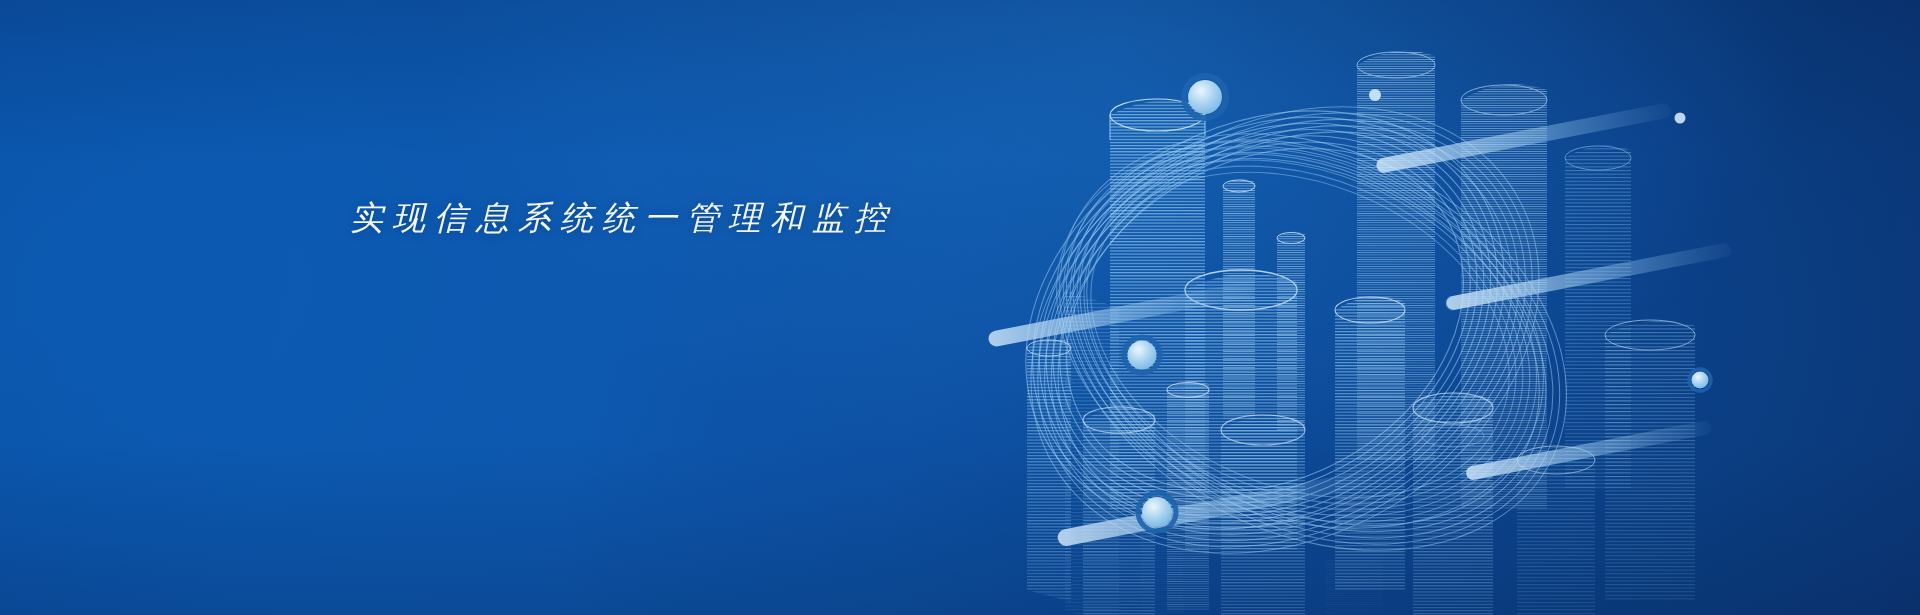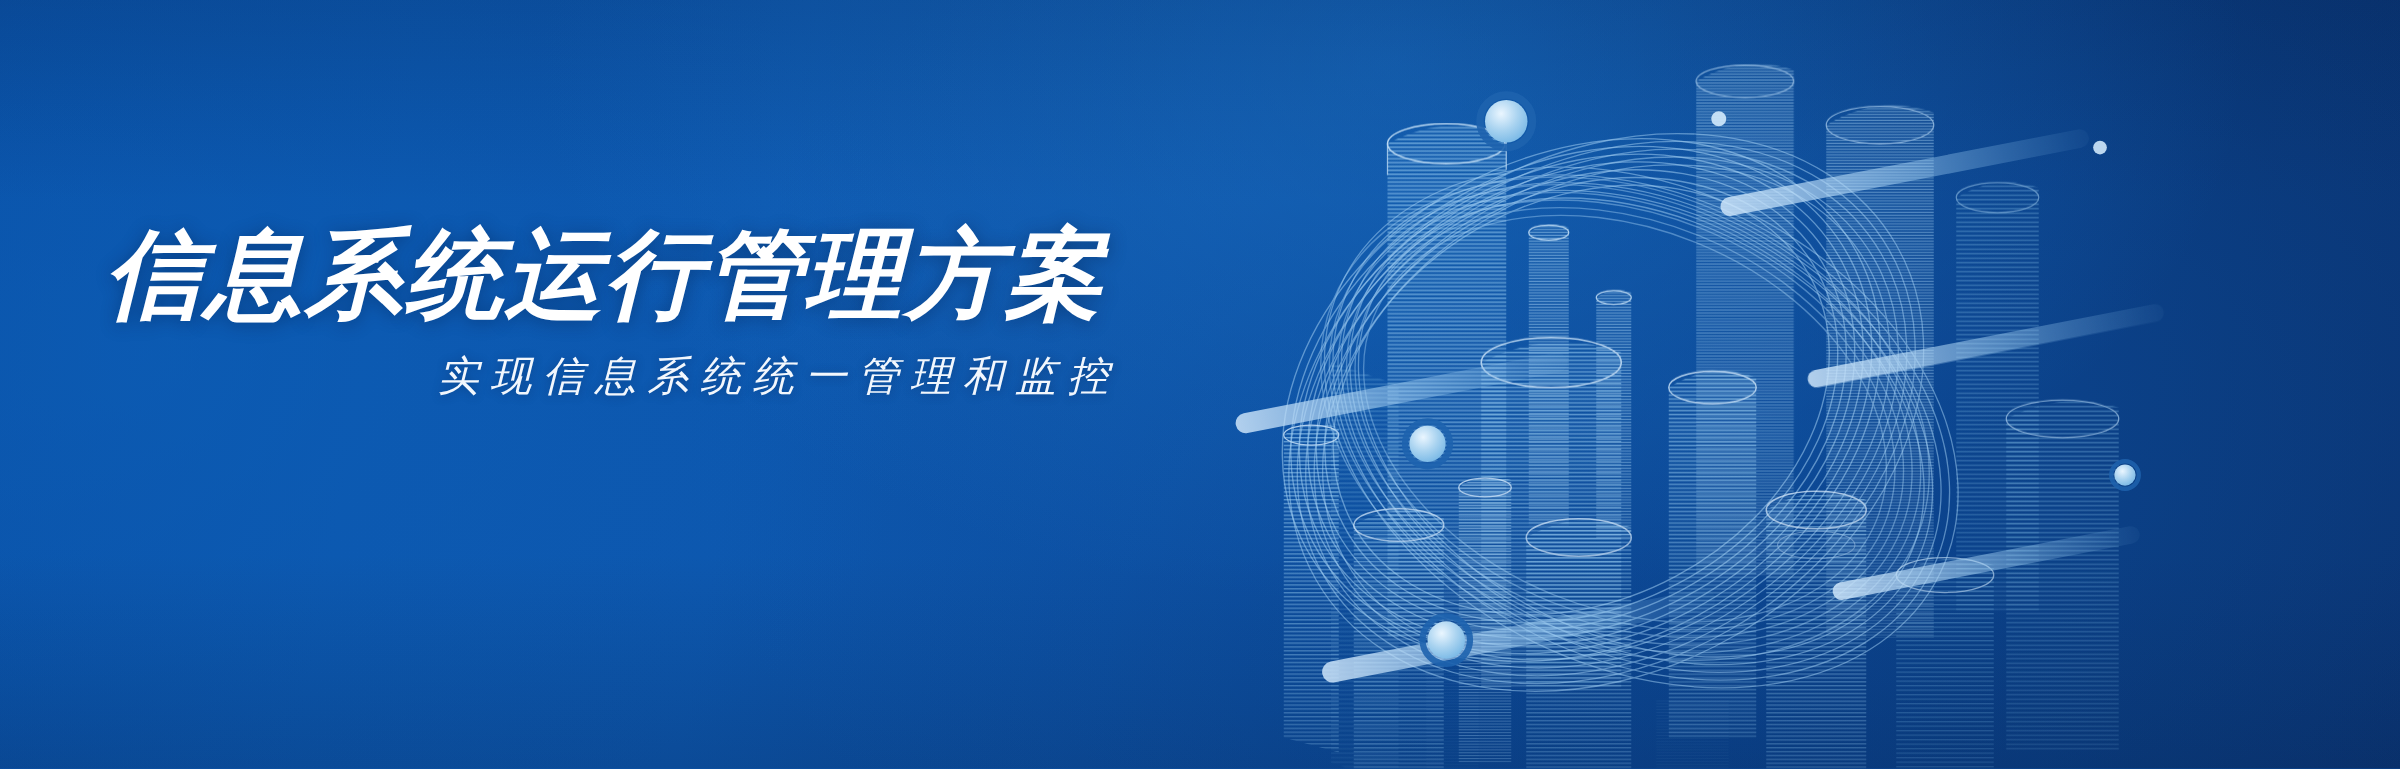--- a/index.html
+++ b/index.html
@@ -258,17 +258,16 @@
           <circle cx="470" cy="105" r="6" fill="#cfe8fb" opacity="0.92"></circle>
         </g>
         <g>
           <circle cx="775" cy="128" r="5.5" fill="#cfe8fb" opacity="0.9"></circle>
         </g>
       </g>
     </svg>
   </div>
 
   <div class="text-wrap">
-    <div class="main-title">信息系统运行管理方案</div>
     <div class="sub-title">实现信息系统统一管理和监控</div>
   </div>
 
 </div>
 
 </body></html>

